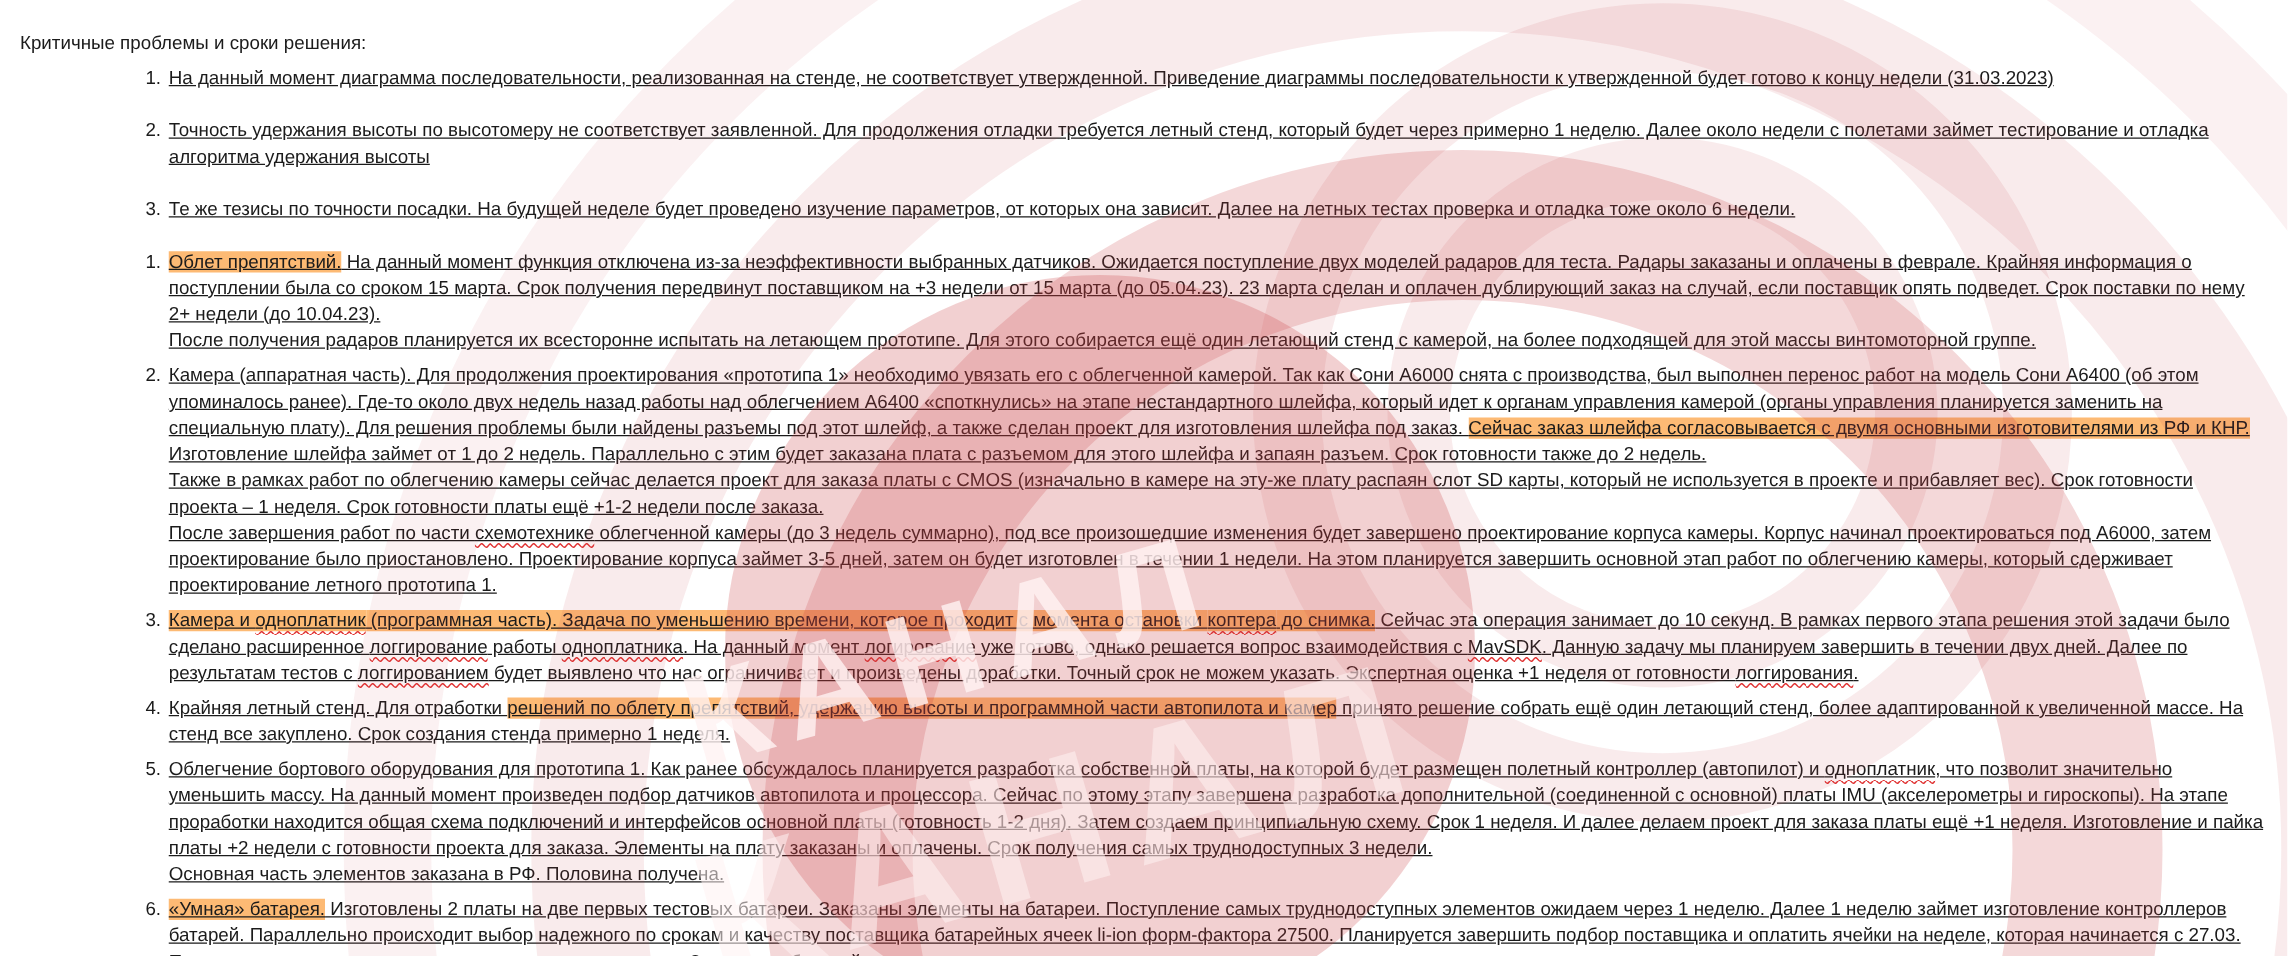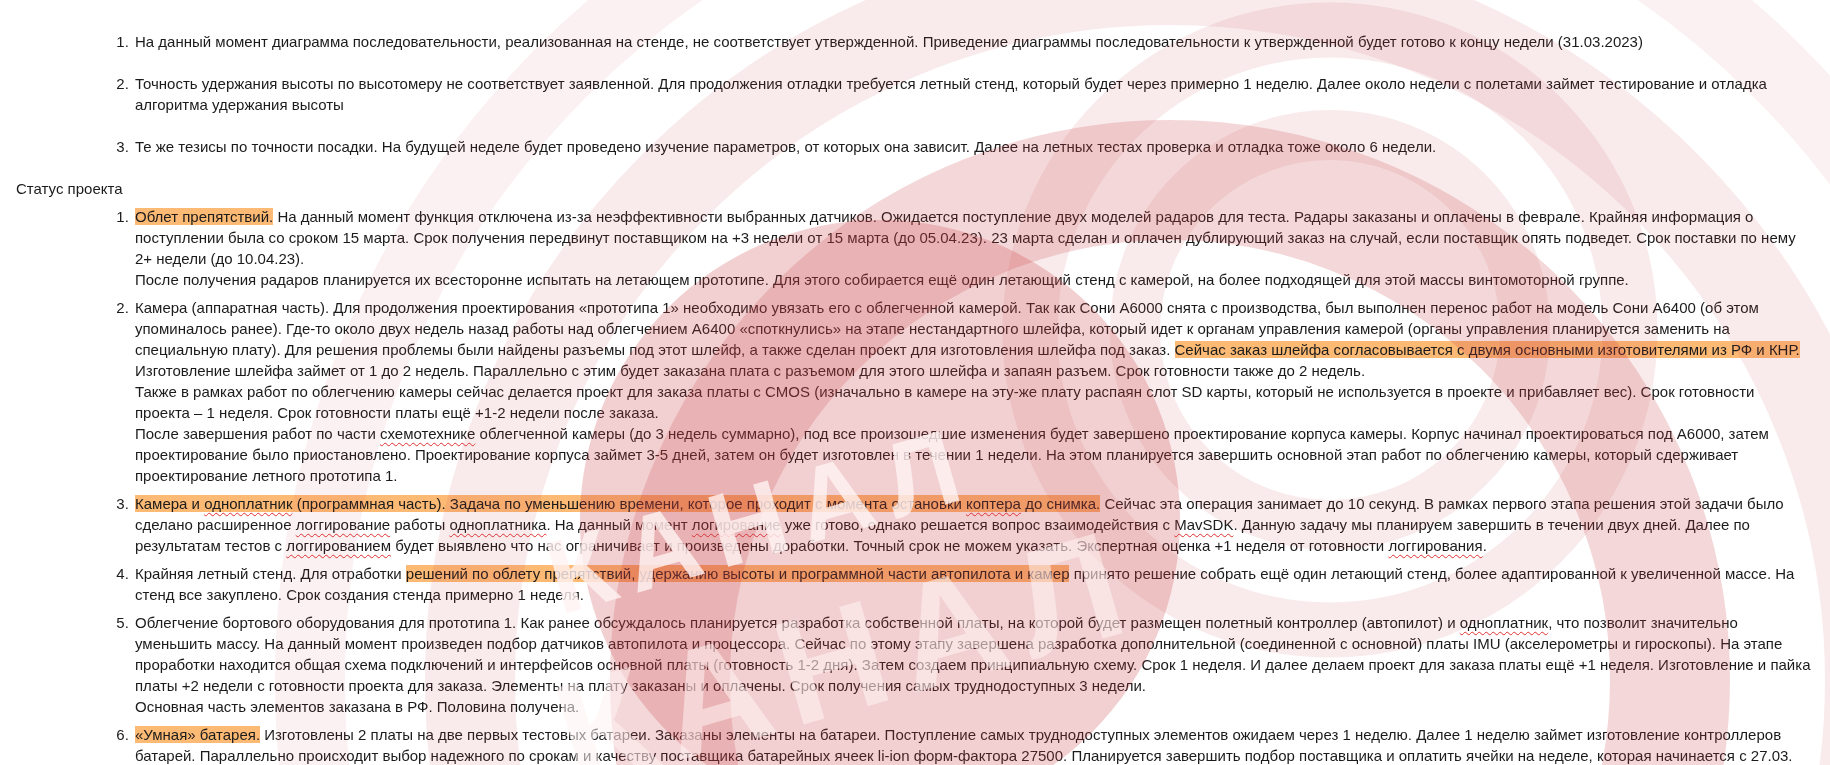--- a/index.html
+++ b/index.html
@@ -7,21 +7,21 @@
     width:1830px;height:765px;overflow:hidden;background:#ffffff;
     font-family:"Liberation Sans",sans-serif;
     font-size:15px;line-height:21px;color:#1b1b1b;
     position:relative;
   }
   .doc{position:relative;z-index:1;padding:24px 18px 0 16px;}
   .sec-title{margin:0;}
   ol{margin:7px 0 0 0;padding:0 0 0 117px;}
   ol.first li{margin-bottom:21px;}
   ol.status li{margin-bottom:7px;}
-  li{padding-left:2px;}
+  li{padding-left:2px;text-decoration:underline;}
   li::marker{color:#1b1b1b;}
   .hl{background:#fdba74;}
   .misspell{
     text-decoration-line:underline;
     text-decoration-style:wavy;
     text-decoration-color:#E03131;
     text-decoration-thickness:1px;
     text-underline-offset:3px;
   }
   .watermark{
@@ -30,27 +30,27 @@
   }
   .wm-text{
     font-family:"Liberation Sans",sans-serif;
     font-weight:bold;letter-spacing:14px;
   }
 </style>
 </head>
 <body>
 
 <div class="doc">
+  <p class="sec-title">Критичные проблемы и сроки решения:</p>
   <ol class="first">
       <li><span>На данный момент диаграмма последовательности, реализованная на стенде, не соответствует утвержденной. Приведение диаграммы последовательности к утвержденной будет готово к концу недели (31.03.2023)</span></li>
       <li><span>Точность удержания высоты по высотомеру не соответствует заявленной. Для продолжения отладки требуется летный стенд, который будет через примерно 1 неделю. Далее около недели с полетами займет тестирование и отладка алгоритма удержания высоты</span></li>
       <li><span>Те же тезисы по точности посадки. На будущей неделе будет проведено изучение параметров, от которых она зависит. Далее на летных тестах проверка и отладка тоже около 6 недели.</span></li>
     </ol>
 
-  <p class="sec-title" style="margin-top:12px;">Статус проекта</p>
   <ol class="status">
       <li><span class="hl">Облет препятствий.</span><span> На данный момент функция отключена из-за неэффективности выбранных датчиков. Ожидается поступление двух моделей радаров для теста. Радары заказаны и оплачены в феврале. Крайняя информация о поступлении была со сроком 15 марта. Срок получения передвинут поставщиком на +3 недели от 15 марта (до 05.04.23). 23 марта сделан и оплачен дублирующий заказ на случай, если поставщик опять подведет. Срок поставки по нему 2+ недели (до 10.04.23).</span><br><span>После получения радаров планируется их всесторонне испытать на летающем прототипе. Для этого собирается ещё один летающий стенд с камерой, на более подходящей для этой массы винтомоторной группе.</span></li>
       <li><span>Камера (аппаратная часть). Для продолжения проектирования «прототипа 1» необходимо увязать его с облегченной камерой. Так как Сони А6000 снята с производства, был выполнен перенос работ на модель Сони А6400 (об этом упоминалось ранее). Где-то около двух недель назад работы над облегчением А6400 «споткнулись» на этапе нестандартного шлейфа, который идет к органам управления камерой (органы управления планируется заменить на специальную плату). Для решения проблемы были найдены разъемы под этот шлейф, а также сделан проект для изготовления шлейфа под заказ. </span><span class="hl">Сейчас заказ шлейфа согласовывается с двумя основными изготовителями из РФ и КНР.</span><span> Изготовление шлейфа займет от 1 до 2 недель. Параллельно с этим будет заказана плата с разъемом для этого шлейфа и запаян разъем. Срок готовности также до 2 недель.</span><br><span>Также в рамках работ по облегчению камеры сейчас делается проект для заказа платы с CMOS (изначально в камере на эту-же плату распаян слот SD карты, который не используется в проекте и прибавляет вес). Срок готовности проекта – 1 неделя. Срок готовности платы ещё +1-2 недели после заказа.</span><br><span>После завершения работ по части </span><span class="misspell">схемотехнике</span><span> облегченной камеры (до 3 недель суммарно), под все произошедшие изменения будет завершено проектирование корпуса камеры. Корпус начинал проектироваться под А6000, затем проектирование было приостановлено. Проектирование корпуса займет 3-5 дней, затем он будет изготовлен в течении 1 недели. На этом планируется завершить основной этап работ по облегчению камеры, который сдерживает проектирование летного прототипа 1.</span></li>
       <li><span class="hl">Камера и </span><span class="hl misspell">одноплатник</span><span class="hl"> (программная часть). Задача по уменьшению времени, которое проходит с момента остановки </span><span class="hl misspell">коптера</span><span class="hl"> до снимка.</span><span> Сейчас эта операция занимает до 10 секунд. В рамках первого этапа решения этой задачи было сделано расширенное </span><span class="misspell">логгирование</span><span> работы </span><span class="misspell">одноплатника</span><span>. На данный момент </span><span class="misspell">логирование</span><span> уже готово, однако решается вопрос взаимодействия с </span><span class="misspell">MavSDK</span><span>. Данную задачу мы планируем завершить в течении двух дней. Далее по результатам тестов с </span><span class="misspell">логгированием</span><span> будет выявлено что нас ограничивает и произведены доработки. Точный срок не можем указать. Экспертная оценка +1 неделя от готовности </span><span class="misspell">логгирования</span><span>.</span></li>
       <li><span>Крайняя летный стенд. Для отработки </span><span class="hl">решений по облету препятствий, удержанию высоты и программной части автопилота и камер</span><span> принято решение собрать ещё один летающий стенд, более адаптированной к увеличенной массе. На стенд все закуплено. Срок создания стенда примерно 1 неделя.</span></li>
       <li><span>Облегчение бортового оборудования для прототипа 1. Как ранее обсуждалось планируется разработка собственной платы, на которой будет размещен полетный контроллер (автопилот) и </span><span class="misspell">одноплатник</span><span>, что позволит значительно уменьшить массу. На данный момент произведен подбор датчиков автопилота и процессора. Сейчас по этому этапу завершена разработка дополнительной (соединенной с основной) платы IMU (акселерометры и гироскопы). На этапе проработки находится общая схема подключений и интерфейсов основной платы (готовность 1-2 дня). Затем создаем принципиальную схему. Срок 1 неделя. И далее делаем проект для заказа платы ещё +1 неделя. Изготовление и пайка платы +2 недели с готовности проекта для заказа. Элементы на плату заказаны и оплачены. Срок получения самых труднодоступных 3 недели.</span><br><span>Основная часть элементов заказана в РФ. Половина получена.</span></li>
       <li><span class="hl">«Умная» батарея.</span><span> Изготовлены 2 платы на две первых тестовых батареи. Заказаны элементы на батареи. Поступление самых труднодоступных элементов ожидаем через 1 неделю. Далее 1 неделю займет изготовление контроллеров батарей. Параллельно происходит выбор надежного по срокам и качеству поставщика батарейных ячеек li-ion форм-фактора 27500. Планируется завершить подбор поставщика и оплатить ячейки на неделе, которая начинается с 27.03. После этого сможем сориентировать по срокам готовности 2 тестовых батарей с контроллером.</span></li>
     </ol>
 </div>
 

